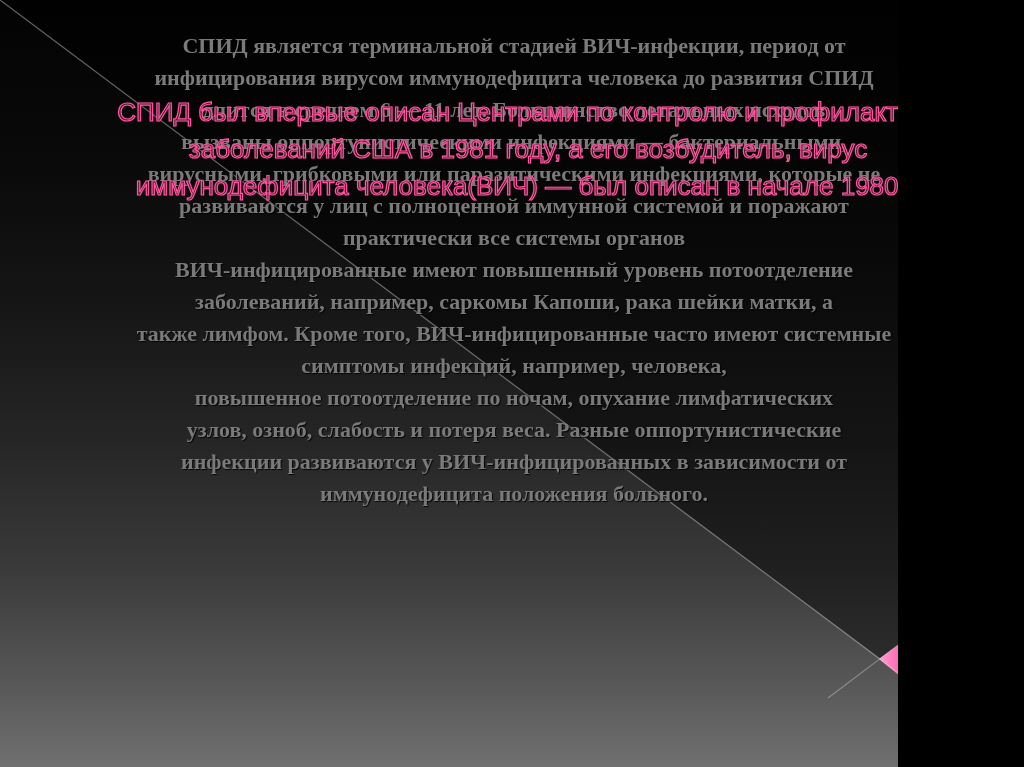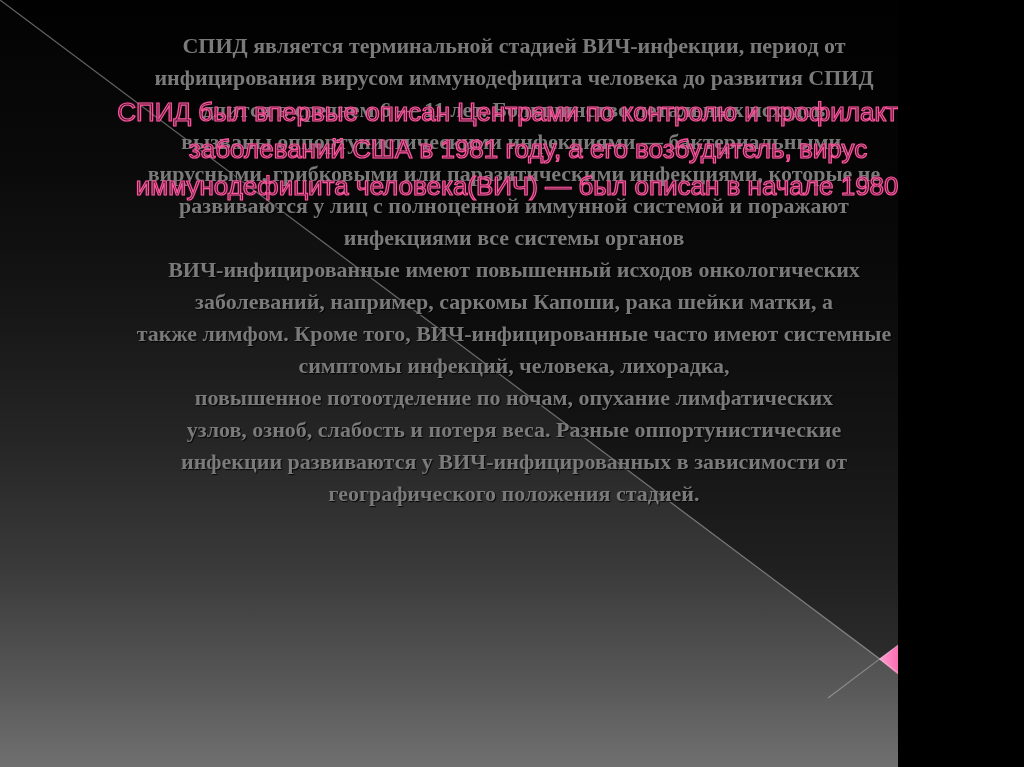--- a/index.html
+++ b/index.html
@@ -57,29 +57,29 @@
     <line x1="828" y1="698" x2="1024" y2="550" stroke="rgba(220,220,220,0.4)" stroke-width="1.1"></line>
   </svg>
 
   <div class="main-text">
     <div class="gline">СПИД является терминальной стадией ВИЧ-инфекции, период от</div>
     <div class="gline">инфицирования вирусом иммунодефицита человека до развития СПИД</div>
     <div class="gline">длится в среднем 6 — 11 лет. Большинство летальных исходов</div>
     <div class="gline">вызваны оппортунистическими инфекциями — бактериальными,</div>
     <div class="gline">вирусными, грибковыми или паразитическими инфекциями, которые не</div>
     <div class="gline">развиваются у лиц с полноценной иммунной системой и поражают</div>
-    <div class="gline">инфекциями все системы органов</div>
-    <div class="gline">ВИЧ-инфицированные имеют повышенный исходов онкологических</div>
+    <div class="gline">практически все системы органов</div>
+    <div class="gline">ВИЧ-инфицированные имеют повышенный уровень потоотделение</div>
     <div class="gline">заболеваний, например, саркомы Капоши, рака шейки матки, а</div>
     <div class="gline">также лимфом. Кроме того, ВИЧ-инфицированные часто имеют системные</div>
-    <div class="gline">симптомы инфекций, человека, лихорадка,</div>
+    <div class="gline">симптомы инфекций, например, человека,</div>
     <div class="gline">повышенное потоотделение по ночам, опухание лимфатических</div>
     <div class="gline">узлов, озноб, слабость и потеря веса. Разные оппортунистические</div>
     <div class="gline">инфекции развиваются у ВИЧ-инфицированных в зависимости от</div>
-    <div class="gline">географического положения стадией.</div>
+    <div class="gline">иммунодефицита положения больного.</div>
   </div>
 
   <div class="overlay-text">
     <div class="pline">СПИД был впервые описан Центрами по контролю и профилактике</div>
     <div class="pline">заболеваний США в 1981 году, а его возбудитель, вирус</div>
     <div class="pline">иммунодефицита человека(ВИЧ) — был описан в начале 1980-х</div>
   </div>
 
 </div>
 

